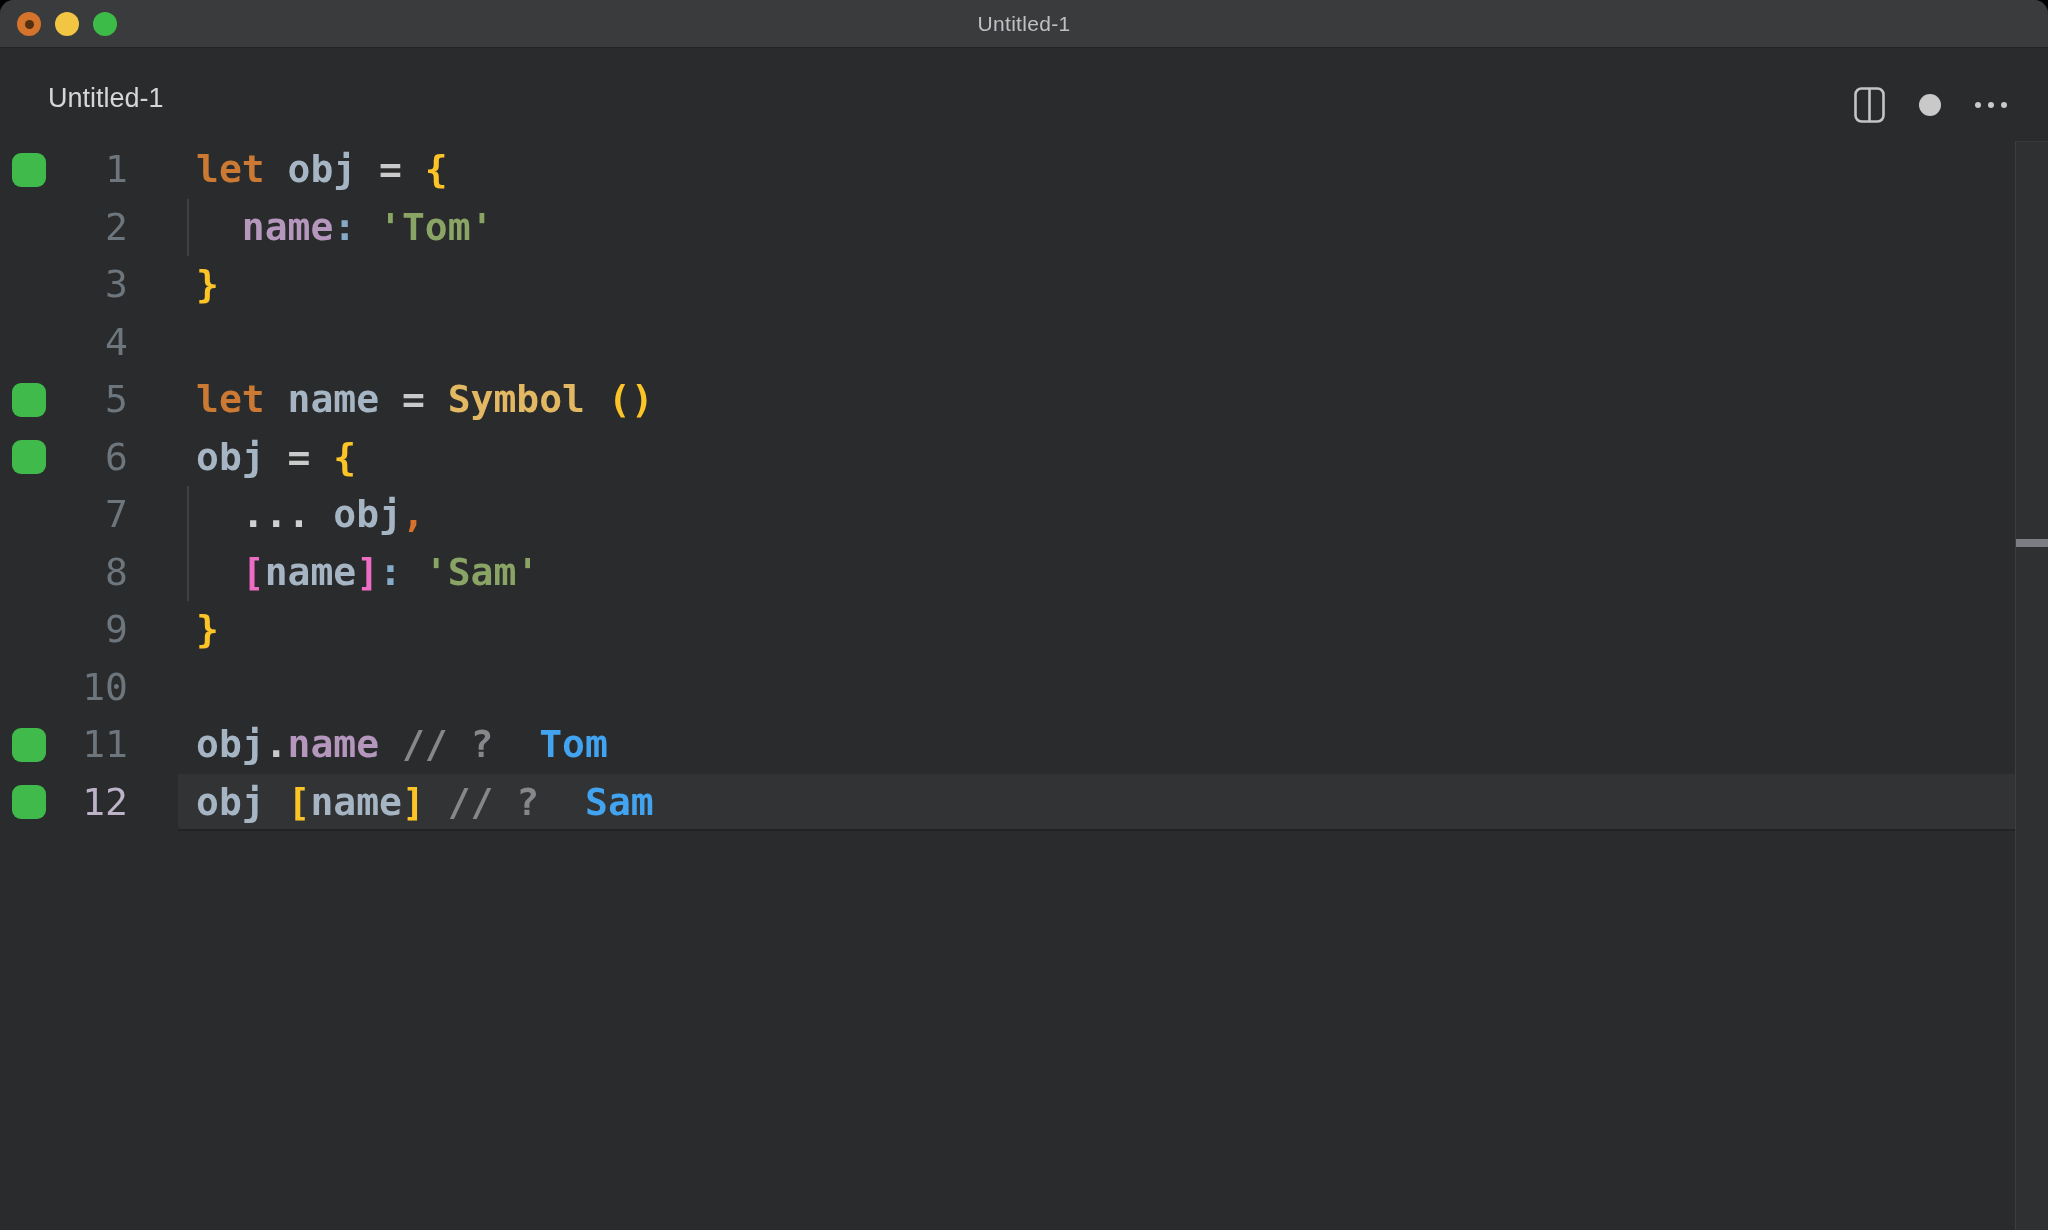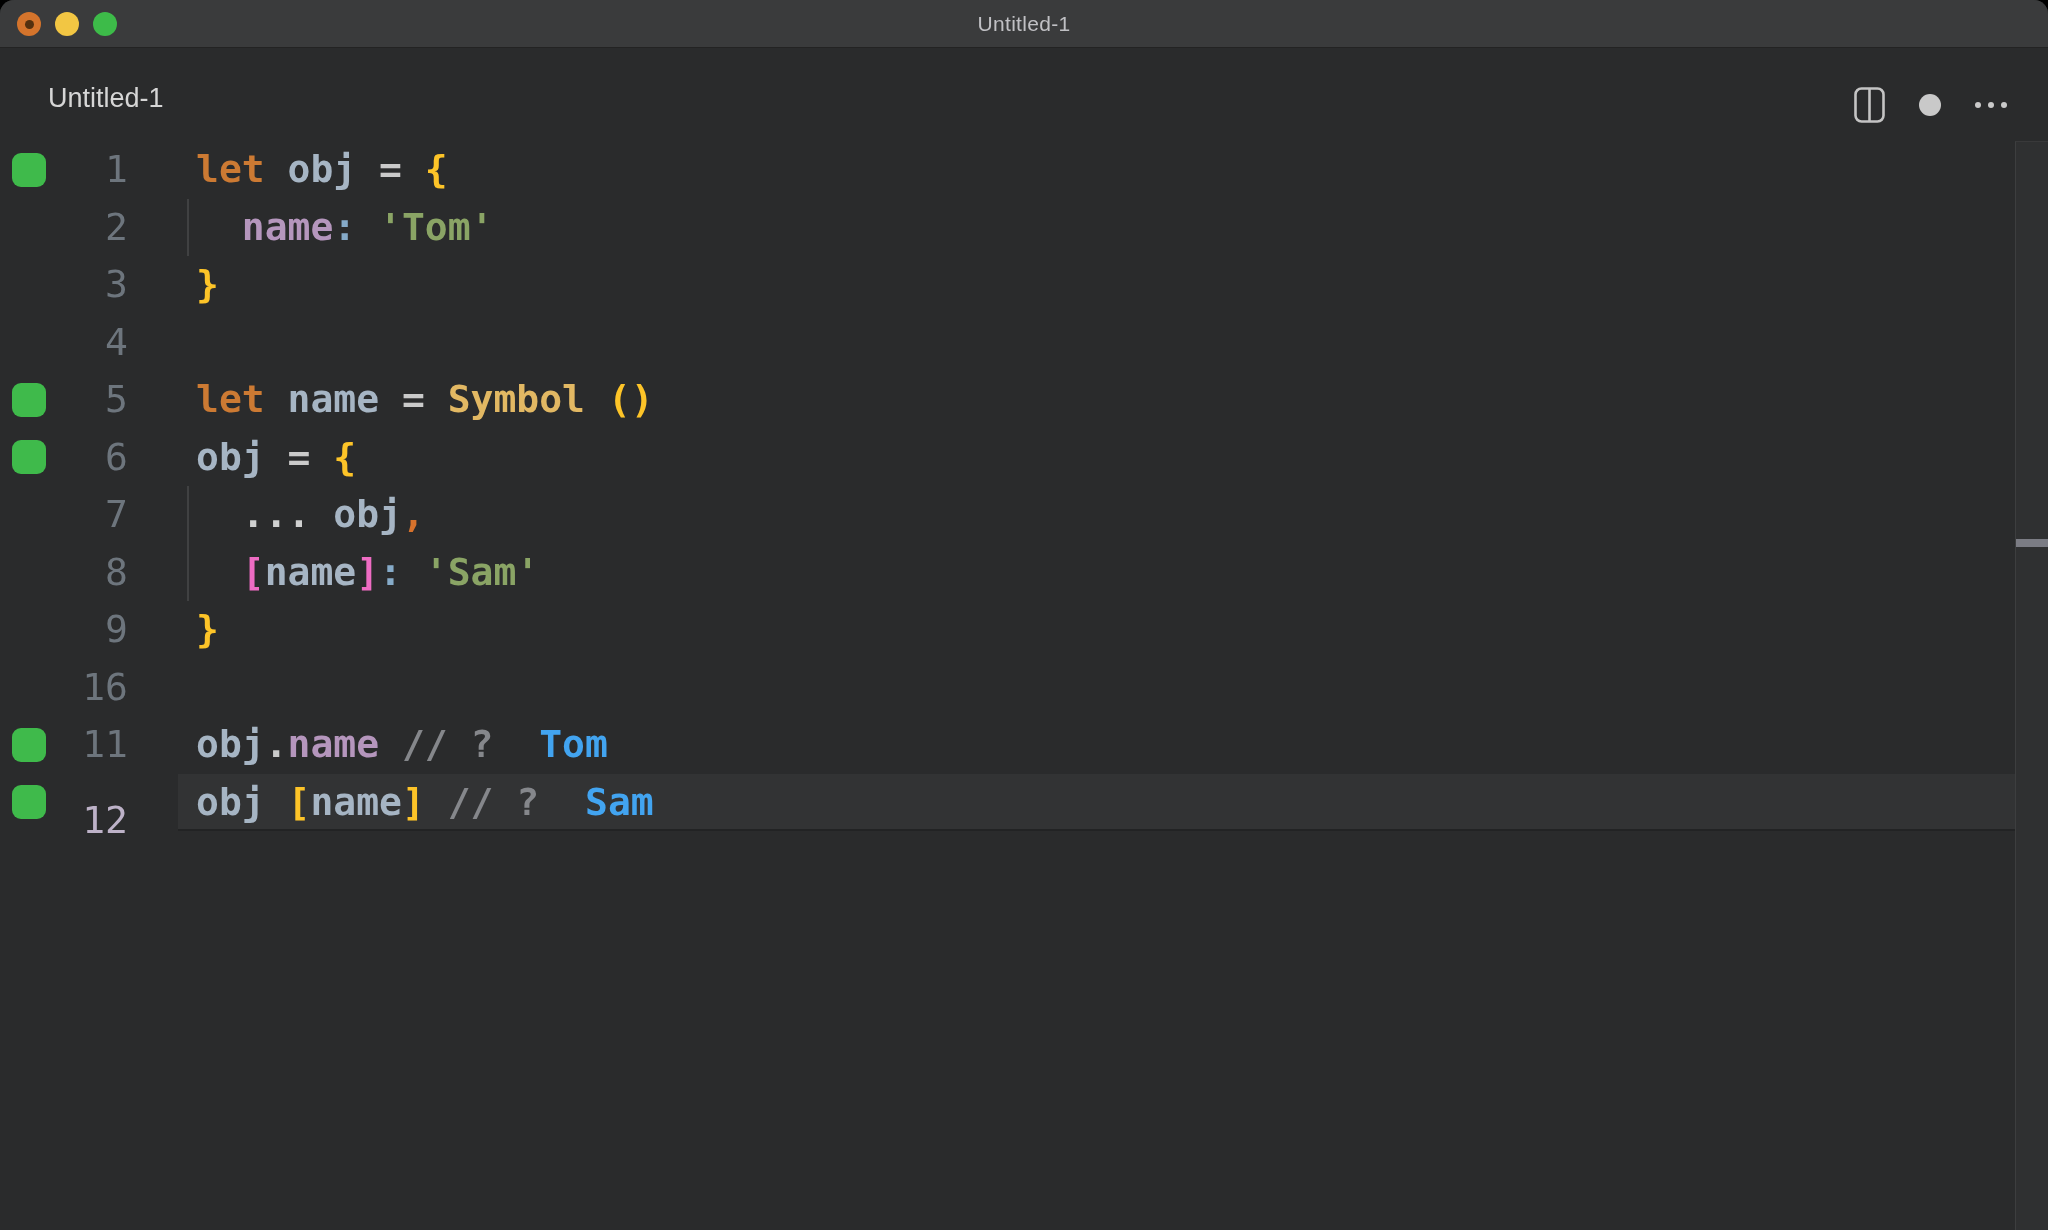--- a/index.html
+++ b/index.html
@@ -29,21 +29,21 @@
 
   
   .editor{position:relative;}
   .row{display:flex;height:57.5px;line-height:57.5px;
        font-family:"DejaVu Sans Mono",monospace;font-size:38px;font-weight:bold;white-space:pre;}
   .col-marker{width:58px;flex:0 0 58px;position:relative;}
   .marker{position:absolute;left:12px;top:11.5px;width:34px;height:34px;border-radius:9px;
           background:var(--marker-green,#3fba4b);}
   .col-num{width:70px;flex:0 0 70px;text-align:right;color:var(--gutter-num,#6d757d);
            font-weight:normal;}
-  .row.active .col-num{color:var(--active-num,#bdb2c8);margin-top:18px;}
+  .row.active .col-num{color:var(--active-num,#bdb2c8);}
   .col-gap{width:50px;flex:0 0 50px;}
   .col-code{flex:1 1 auto;position:relative;padding-left:18px;}
   .row.active .col-code{background:var(--line-highlight,#323334);box-shadow:inset 0 -2px 0 #222324;}
   .guide{position:absolute;left:9px;top:0;bottom:0;width:2px;background:var(--guide,#404142);}
 
   
   .ruler{position:absolute;top:0;right:0;bottom:-1000px;width:33px;
          background:var(--ruler-bg,#2f3031);border-left:1px solid var(--ruler-border,#3d3e3f);
          border-top:1px solid #39393a;box-sizing:border-box;}
   .ruler-mark{position:absolute;left:0;right:0;height:8px;background:var(--ruler-marker,#7b7c84);}
@@ -84,21 +84,21 @@
     <div id="lines">
         <div class="row"><div class="col-marker"><span class="marker"></span></div><div class="col-num">1</div><div class="col-gap"></div><div class="col-code"><span style="color: rgb(204, 122, 51);">let</span><span style="color: rgb(200, 200, 200);"> </span><span style="color: rgb(166, 181, 196);">obj</span><span style="color: rgb(200, 200, 200);"> </span><span style="color: rgb(202, 202, 202);">=</span><span style="color: rgb(200, 200, 200);"> </span><span style="color: rgb(253, 196, 40);">{</span></div></div>
         <div class="row"><div class="col-marker"></div><div class="col-num">2</div><div class="col-gap"></div><div class="col-code"><span class="guide"></span><span style="color: rgb(200, 200, 200);">  </span><span style="color: rgb(181, 150, 189);">name</span><span style="color: rgb(134, 171, 201);">:</span><span style="color: rgb(200, 200, 200);"> </span><span style="color: rgb(138, 164, 101);">'Tom'</span></div></div>
         <div class="row"><div class="col-marker"></div><div class="col-num">3</div><div class="col-gap"></div><div class="col-code"><span style="color: rgb(253, 196, 40);">}</span></div></div>
         <div class="row"><div class="col-marker"></div><div class="col-num">4</div><div class="col-gap"></div><div class="col-code"></div></div>
         <div class="row"><div class="col-marker"><span class="marker"></span></div><div class="col-num">5</div><div class="col-gap"></div><div class="col-code"><span style="color: rgb(204, 122, 51);">let</span><span style="color: rgb(200, 200, 200);"> </span><span style="color: rgb(166, 181, 196);">name</span><span style="color: rgb(200, 200, 200);"> </span><span style="color: rgb(202, 202, 202);">=</span><span style="color: rgb(200, 200, 200);"> </span><span style="color: rgb(226, 184, 99);">Symbol</span><span style="color: rgb(200, 200, 200);"> </span><span style="color: rgb(253, 196, 40);">()</span></div></div>
         <div class="row"><div class="col-marker"><span class="marker"></span></div><div class="col-num">6</div><div class="col-gap"></div><div class="col-code"><span style="color: rgb(166, 181, 196);">obj</span><span style="color: rgb(200, 200, 200);"> </span><span style="color: rgb(202, 202, 202);">=</span><span style="color: rgb(200, 200, 200);"> </span><span style="color: rgb(253, 196, 40);">{</span></div></div>
         <div class="row"><div class="col-marker"></div><div class="col-num">7</div><div class="col-gap"></div><div class="col-code"><span class="guide"></span><span style="color: rgb(200, 200, 200);">  </span><span style="color: rgb(207, 208, 208);">...</span><span style="color: rgb(200, 200, 200);"> </span><span style="color: rgb(166, 181, 196);">obj</span><span style="color: rgb(215, 114, 44);">,</span></div></div>
         <div class="row"><div class="col-marker"></div><div class="col-num">8</div><div class="col-gap"></div><div class="col-code"><span class="guide"></span><span style="color: rgb(200, 200, 200);">  </span><span style="color: rgb(238, 108, 195);">[</span><span style="color: rgb(166, 181, 196);">name</span><span style="color: rgb(238, 108, 195);">]</span><span style="color: rgb(134, 171, 201);">:</span><span style="color: rgb(200, 200, 200);"> </span><span style="color: rgb(138, 164, 101);">'Sam'</span></div></div>
         <div class="row"><div class="col-marker"></div><div class="col-num">9</div><div class="col-gap"></div><div class="col-code"><span style="color: rgb(253, 196, 40);">}</span></div></div>
-        <div class="row"><div class="col-marker"></div><div class="col-num">16</div><div class="col-gap"></div><div class="col-code"></div></div>
+        <div class="row"><div class="col-marker"></div><div class="col-num">10</div><div class="col-gap"></div><div class="col-code"></div></div>
         <div class="row"><div class="col-marker"><span class="marker"></span></div><div class="col-num">11</div><div class="col-gap"></div><div class="col-code"><span style="color: rgb(166, 181, 196);">obj</span><span style="color: rgb(202, 202, 202);">.</span><span style="color: rgb(181, 150, 189);">name</span><span style="color: rgb(200, 200, 200);"> </span><span style="color: rgb(133, 135, 139);">// ?</span><span style="color: rgb(200, 200, 200);">  </span><span style="color: rgb(66, 164, 240);">Tom</span></div></div>
         <div class="row active"><div class="col-marker"><span class="marker"></span></div><div class="col-num">12</div><div class="col-gap"></div><div class="col-code"><span style="color: rgb(166, 181, 196);">obj</span><span style="color: rgb(200, 200, 200);"> </span><span style="color: rgb(253, 196, 40);">[</span><span style="color: rgb(166, 181, 196);">name</span><span style="color: rgb(253, 196, 40);">]</span><span style="color: rgb(200, 200, 200);"> </span><span style="color: rgb(133, 135, 139);">// ?</span><span style="color: rgb(200, 200, 200);">  </span><span style="color: rgb(66, 164, 240);">Sam</span></div></div>
       </div>
     <div class="ruler">
       <div class="ruler-mark" id="ruler-mark" style="top: 397px;"></div>
     </div>
   </div>
 
 </div>
 

